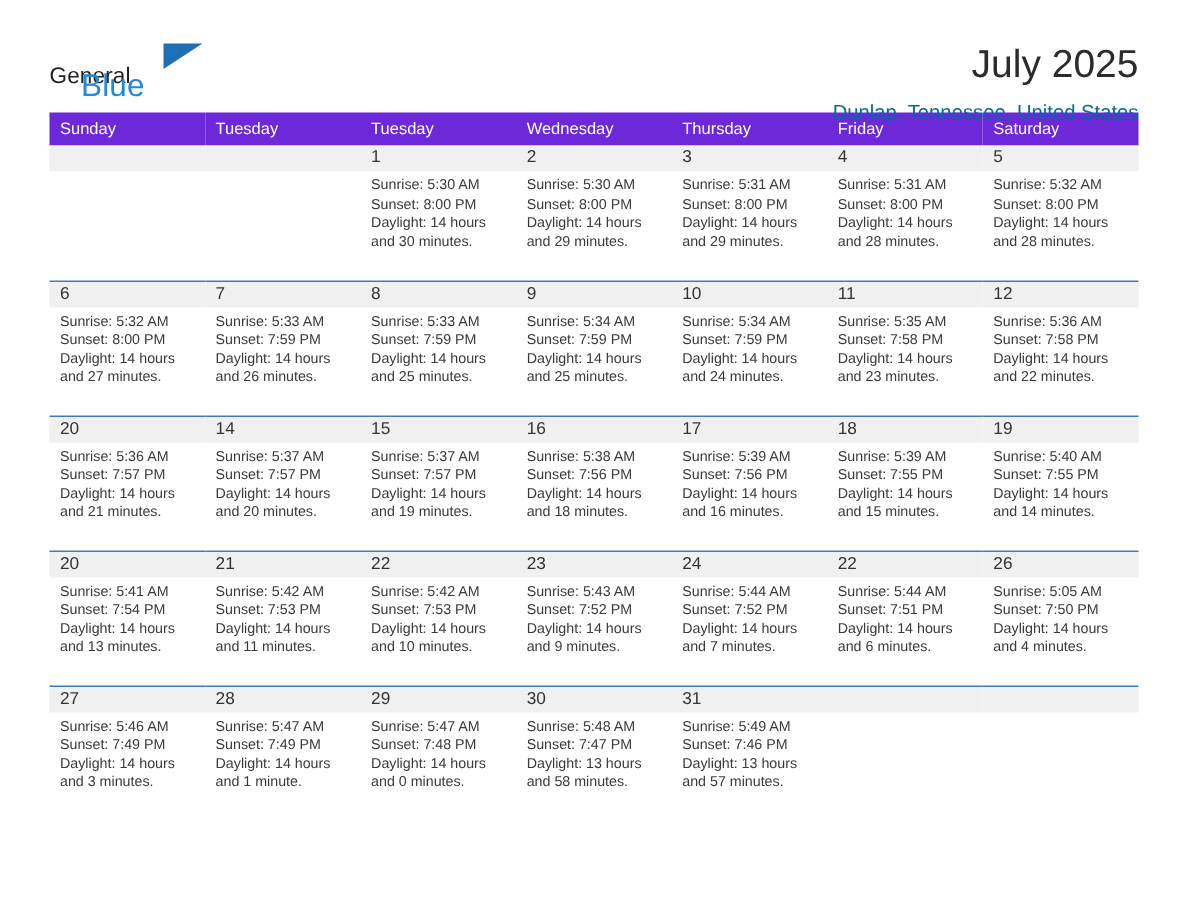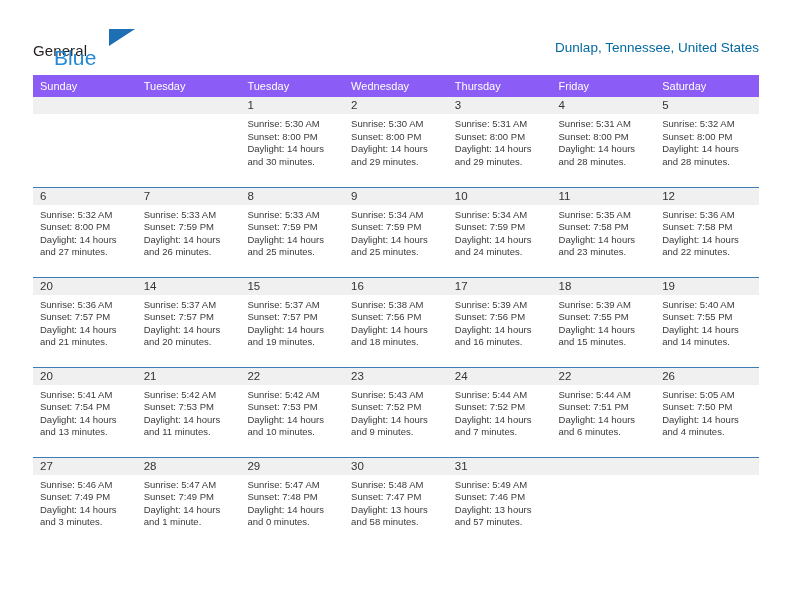--- a/index.html
+++ b/index.html
@@ -85,21 +85,21 @@
   }
 
   
   .calendar {
     margin-top: 13px;
     width: 726px;
     border-collapse: collapse;
     table-layout: fixed;
   }
   .calendar th {
-    background: #8b5cf6;
+    background: #6d28d9;
     color: #ffffff;
     font-size: 11px;
     font-weight: normal;
     text-align: left;
     padding: 5px 0 5px 7px;
     height: 19px;
     box-sizing: border-box;
     border: none;
   }
   .week-row td {
@@ -145,20 +145,21 @@
 
   <div class="topbar">
 
     <div class="logo">
       <span class="logo-general">General</span>
       <span class="logo-tri"></span>
       <span class="logo-blue">Blue</span>
     </div>
 
     <div class="titles">
+      <h1 class="cal-title">July 2025</h1>
       <h2 class="cal-subtitle">Dunlap, Tennessee, United States</h2>
     </div>
 
   </div>
 
   <table class="calendar">
     <thead>
       <tr id="weekday-header-row">
           <th>Sunday</th>
           <th>Tuesday</th>

